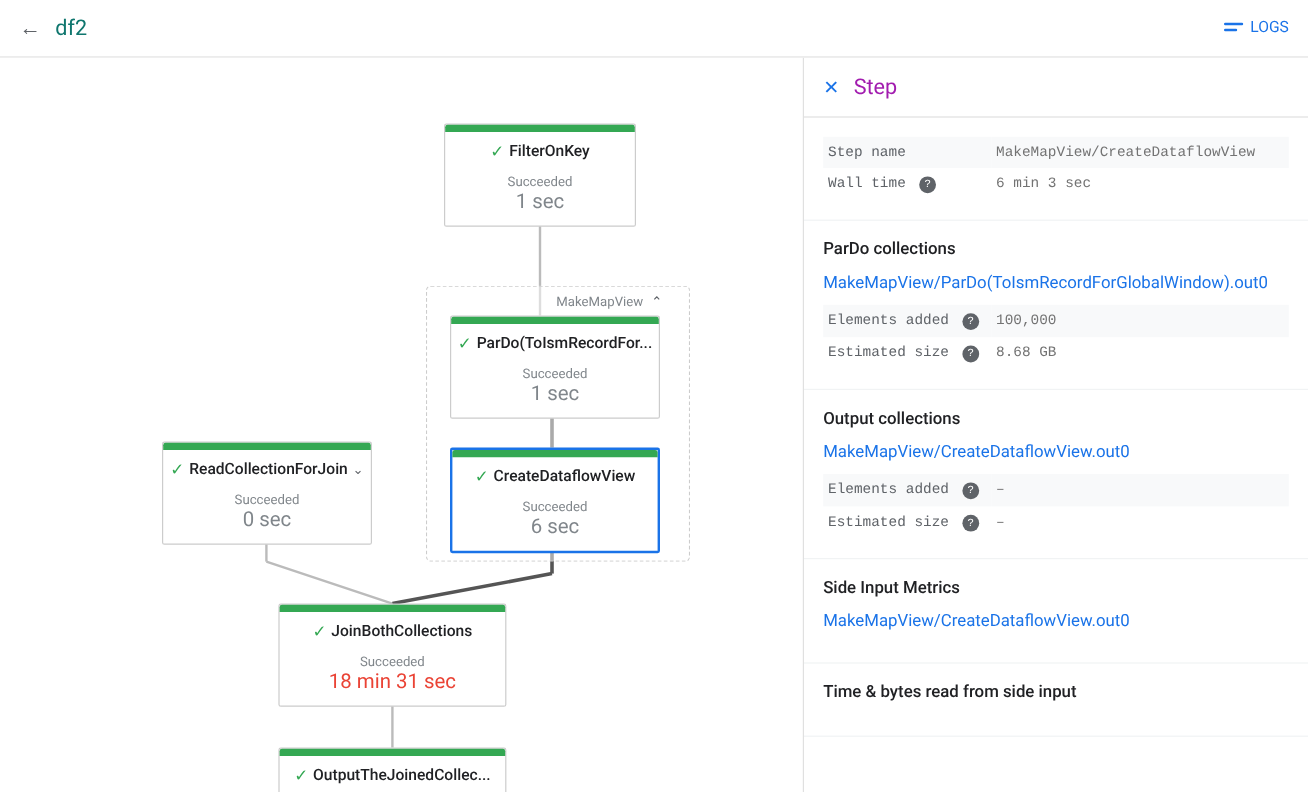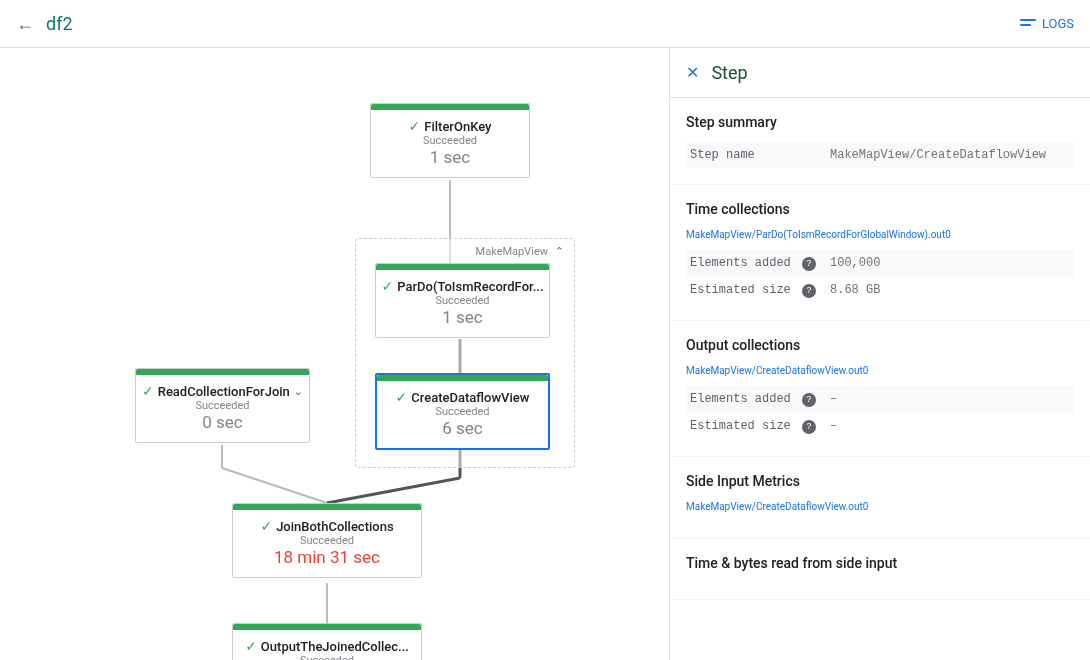--- a/index.html
+++ b/index.html
@@ -29,52 +29,52 @@
     .node {
       position: absolute; background: #fff; border: 1px solid #ccc;
       border-radius: 2px; text-align: center; min-width: 130px;
     }
     .node-header {
       height: 6px; background: #34a853; border-radius: 2px 2px 0 0;
     }
     .node-content { padding: 8px 12px 10px; }
     .node-check { color: #34a853; font-size: 14px; margin-right: 4px; }
     .node-title { font-size: 13px; font-weight: 500; color: #202124; display: flex; align-items: center; justify-content: center; }
-    .node-status { font-size: 11px; color: #80868b; margin-top: 0; }
+    .node-status { font-size: 11px; color: #80868b; margin-top: 10px; }
     .node-time { font-size: 17px; color: #80868b; }
     .node-selected { border: 2px solid #1a73e8; }
     .node-selected .node-header { background: #34a853; }
 
     
     .group-box {
       position: absolute; border: 1px dashed #ccc; border-radius: 4px;
       background: rgba(255,255,255,0.5);
     }
     .group-label {
-      position: absolute; top: 6px; right: 10px; font-size: 11px; color: #80868b;
+      position: absolute; top: 6px; right: 22px; font-size: 11px; color: #80868b;
     }
     .group-collapse { cursor: pointer; color: #5f6368; margin-left: 4px; }
 
     
     .connector-svg { position: absolute; top: 0; left: 0; width: 100%; height: 100%; pointer-events: none; }
 
     
     .right-panel {
       width: 420px; overflow-y: auto; padding: 0; flex-shrink: 0;
     }
     .panel-header {
       display: flex; align-items: center; padding: 14px 16px;
       border-bottom: 1px solid #e0e0e0; position: sticky; top: 0; background: #fff; z-index: 10;
     }
     .panel-close { color: #1a73e8; cursor: pointer; margin-right: 12px; font-size: 16px; }
-    .panel-title { font-size: 18px; color: #14532d; }
+    .panel-title { font-size: 18px; color: #a21caf; }
 
     .panel-section { padding: 16px; border-bottom: 1px solid #f1f3f4; }
     .section-title { font-size: 14px; font-weight: 500; color: #202124; margin-bottom: 12px; }
-    .section-subtitle { font-size: 10px; color: #1a73e8; margin-bottom: 10px; }
+    .section-subtitle { font-size: 14px; color: #1a73e8; margin-bottom: 10px; }
 
     .info-table { width: 100%; border-collapse: collapse; }
     .info-table tr td { padding: 6px 0; vertical-align: top; font-family: Liberation Mono, monospace; }
     .info-table tr td:first-child { color: #5f6368; font-size: 12px; width: 140px; }
     .info-table tr td:last-child { color: #737373; font-size: 12px; font-weight: 400; }
     .info-table tr:nth-child(odd) { background: #f8f9fa; }
     .info-table tr:nth-child(odd) td { padding: 6px 4px; }
     .info-table tr:nth-child(even) td { padding: 6px 4px; }
 
     .help-icon { display: inline-block; width: 14px; height: 14px; background: #5f6368; color: #fff; border-radius: 50%; font-size: 9px; text-align: center; line-height: 14px; margin-left: 4px; cursor: help; }
@@ -200,33 +200,39 @@
   </div>
 
   <div class="right-panel">
 
     <div class="panel-header">
       <span class="panel-close">✕</span>
       <span class="panel-title">Step</span>
     </div>
 
     <div class="panel-section">
-      <div class="section-title">Step summary</div>
       <table class="info-table">
         <tbody>
             <tr>
           <td>Step name</td>
           <td>MakeMapView/CreateDataflowView</td>
         </tr>
-      </tbody>
-        </table>
-    </div>
-
-    <div class="panel-section">
-      <div class="section-title">Time collections</div>
+        <tr>
+          <td>
+            <span>Wall time</span>
+            <span class="help-icon">?</span>
+          </td>
+          <td>6 min 3 sec</td>
+        </tr>
+      </tbody>
+        </table>
+    </div>
+
+    <div class="panel-section">
+      <div class="section-title">ParDo collections</div>
       <div class="section-subtitle">MakeMapView/ParDo(ToIsmRecordForGlobalWindow).out0</div>
       <table class="info-table">
         <tbody>
             <tr>
           <td>
             <span>Elements added</span>
             <span class="help-icon">?</span>
           </td>
           <td>100,000</td>
         </tr>

